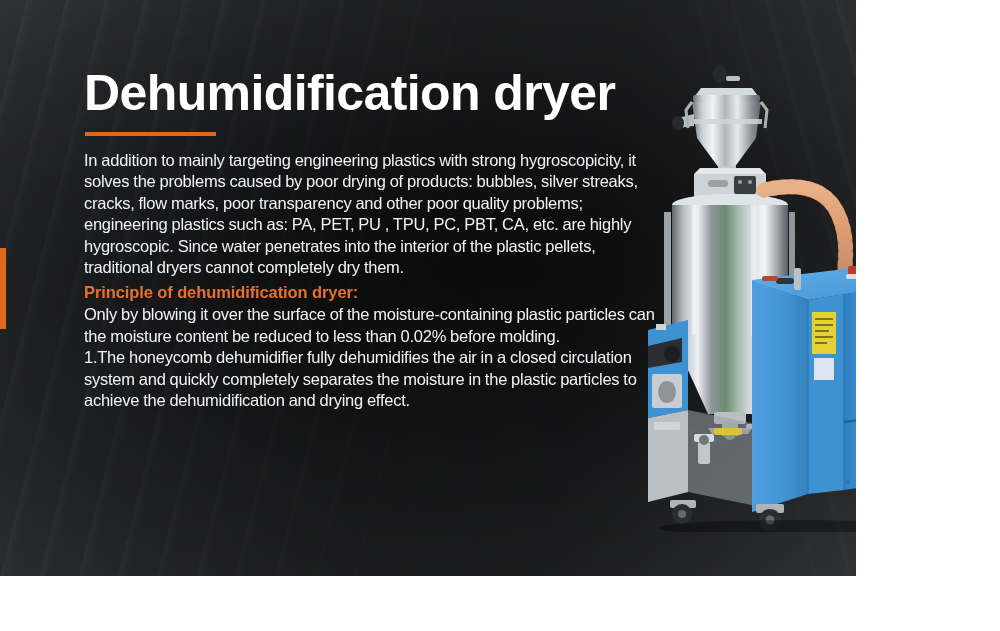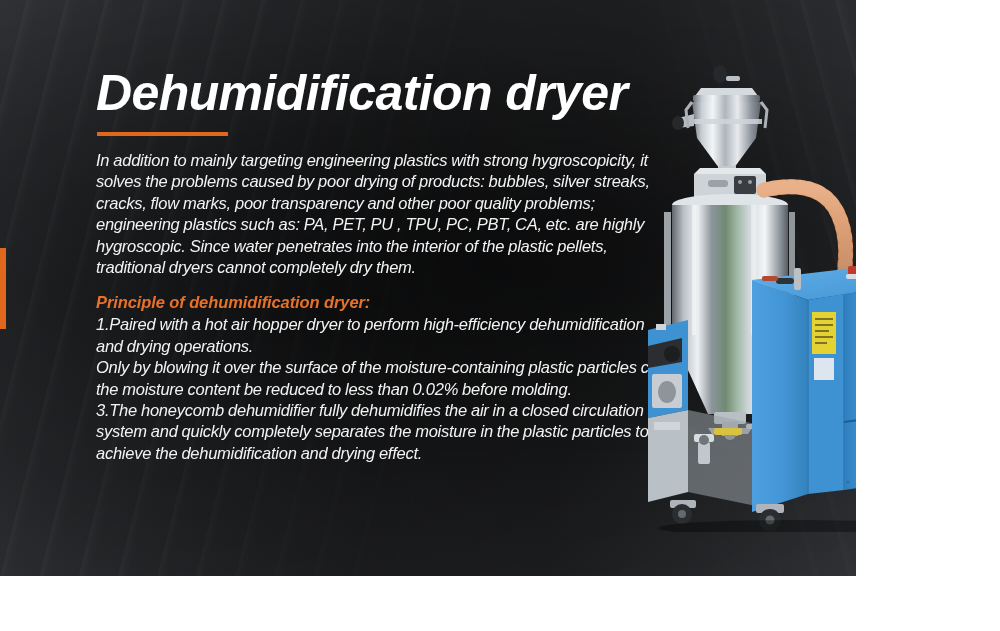--- a/index.html
+++ b/index.html
@@ -116,23 +116,22 @@
     align-items:center;
     gap:14px;
   }
   .dot{border-radius:50%;background:#8d8f93;}
   .dot.sz-lg{width:11px;height:11px;background:#ffffff;}
   .dot.sz-sm{width:7px;height:7px;}
 
   
   .copy{
     position:absolute;
-    left:96px; top:66px;
+    left:84px; top:66px;
     width:572px;
-    font-style:italic;
   }
   .title{
     margin:0;
     color:#ffffff;
     font-size:50px;
     line-height:54px;
     font-weight:bold;
     letter-spacing:-.6px;
     white-space:nowrap;
   }
@@ -143,21 +142,21 @@
     margin:12px 0 14px 1px;
   }
   .sub{
     margin:0 0 1px 0;
     color:#E8712A;
     font-size:16.5px;
     line-height:21px;
     font-weight:bold;
     letter-spacing:-.1px;
   }
-  .sub.second{margin-top:14px;}
+  .sub.second{margin-top:4px;}
   .para{
     margin:0;
     color:#f2f3f4;
     font-size:16.5px;
     line-height:21.4px;
     letter-spacing:-.25px;
     word-spacing:-.3px;
   }
   .para + .para{margin-top:0;}
 
@@ -202,23 +201,22 @@
       <span class="dot sz-sm"></span>
     </div>
 
     <div class="copy">
       <h1 class="title">Dehumidification dryer</h1>
       <div class="rule"></div>
 
       <p class="para">In addition to mainly targeting engineering plastics with strong hygroscopicity, it solves the problems caused by poor drying of products: bubbles, silver streaks, cracks, flow marks, poor transparency and other poor quality problems; engineering plastics such as: PA, PET, PU , TPU, PC, PBT, CA, etc. are highly hygroscopic. Since water penetrates into the interior of the plastic pellets, traditional dryers cannot completely dry them.</p>
 
       <p class="sub second">Principle of dehumidification dryer:</p>
-      <p class="para">1.Paired with a hot air hopper dryer to perform high-efficiency dehumidification and drying operations.</p>
       <p class="para">Only by blowing it over the surface of the moisture-containing plastic particles can the moisture content be reduced to less than 0.02% before molding.</p>
-      <p class="para">3.The honeycomb dehumidifier fully dehumidifies the air in a closed circulation system and quickly completely separates the moisture in the plastic particles to achieve the dehumidification and drying effect.</p>
+      <p class="para">1.The honeycomb dehumidifier fully dehumidifies the air in a closed circulation system and quickly completely separates the moisture in the plastic particles to achieve the dehumidification and drying effect.</p>
     </div>
 
     <div class="photo">
       <svg viewBox="0 0 290 470" xmlns="http://www.w3.org/2000/svg">
         <defs>
           <linearGradient id="steel" x1="0" y1="0" x2="1" y2="0">
             <stop offset="0%" stop-color="#6e747a"></stop>
             <stop offset="14%" stop-color="#c8ced3"></stop>
             <stop offset="30%" stop-color="#f2f5f7"></stop>
             <stop offset="48%" stop-color="#aeb5bb"></stop>

